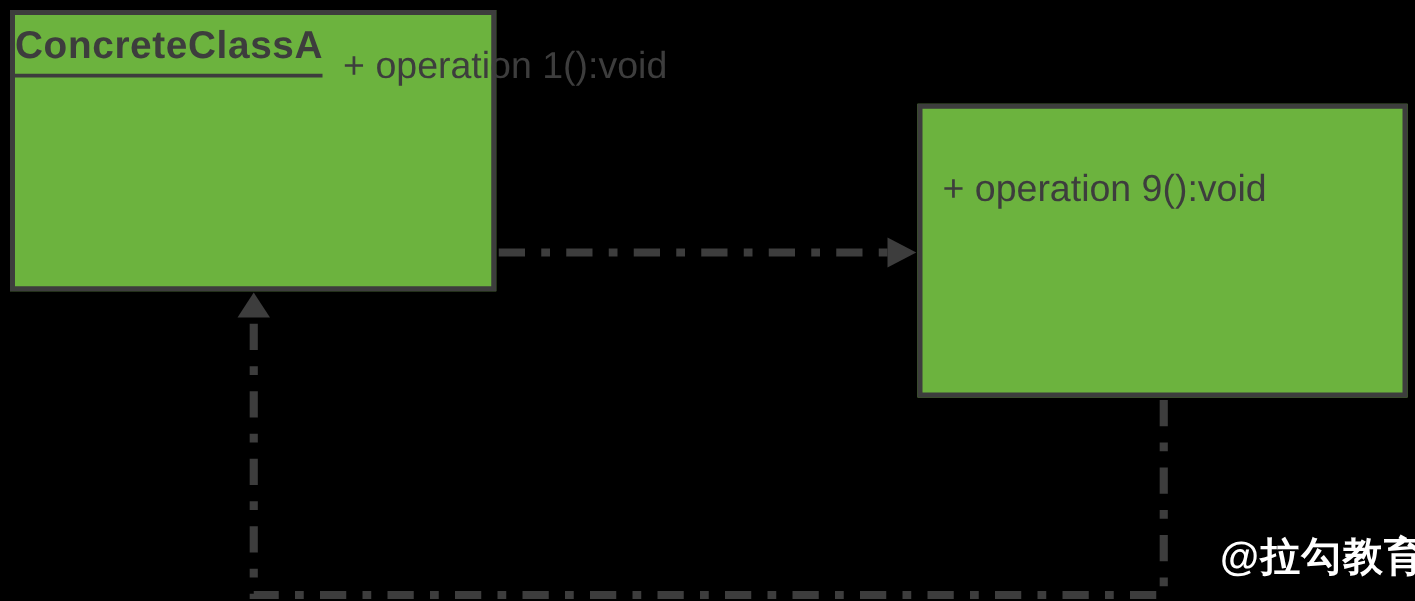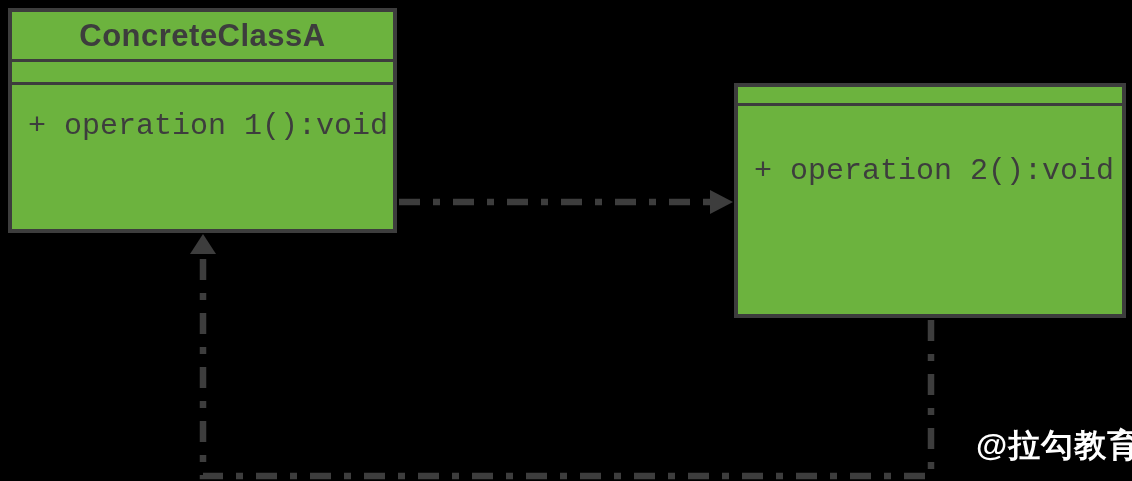--- a/index.html
+++ b/index.html
@@ -17,21 +17,21 @@
     background: var(--bg);
     overflow: hidden;
     font-family: "Liberation Sans", "DejaVu Sans", sans-serif;
   }
   .uml-class {
     position: absolute;
     background: var(--green);
     border: 4px solid var(--line);
     color: var(--line);
     display: flex;
-    flex-direction: column;
+    flex-direction: row;
   }
   .box-a { left: 8px;   top: 8px;  width: 389px; height: 225px; }
   .box-b { left: 734px; top: 83px; width: 392px; height: 235px; }
 
   .uml-title {
     display: flex;
     align-items: center;
     justify-content: center;
     font-weight: 700;
     font-size: 31px;
@@ -45,21 +45,20 @@
   .box-a .uml-attrs { height: 23px; }
   .box-b .uml-attrs { height: 19px; }
 
   .uml-methods {
     flex: 1;
     font-size: 30px;
     font-weight: 500;
     line-height: 46px;
     padding-left: 16px;
     white-space: nowrap;
-    font-family: Liberation Mono, monospace;
   }
   .box-a .uml-methods { padding-top: 18px; }
   .box-b .uml-methods { padding-top: 42px; }
 
   .connector-layer {
     position: absolute;
     left: 0; top: 0;
     width: 1132px; height: 481px;
     pointer-events: none;
   }
@@ -104,19 +103,19 @@
     <div class="uml-title">ConcreteClassA</div>
     <div class="uml-attrs"></div>
     <div class="uml-methods">
       <div>+ operation 1():void</div>
     </div>
   </div>
 
   <div class="uml-class box-b">
     <div class="uml-attrs"></div>
     <div class="uml-methods">
-      <div>+ operation 2():void</div>
+      <div>+ operation 9():void</div>
     </div>
   </div>
 
   <div class="watermark">@拉勾教育</div>
 
 </div>
 
 </body></html>

